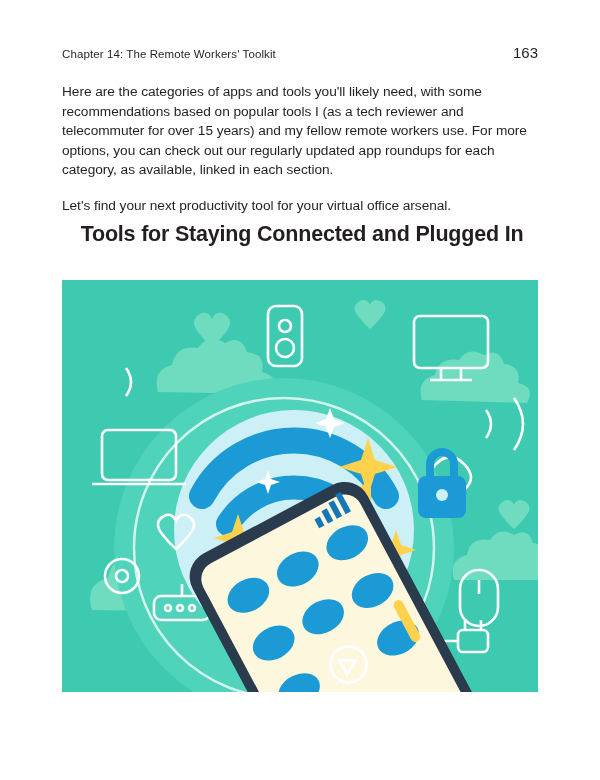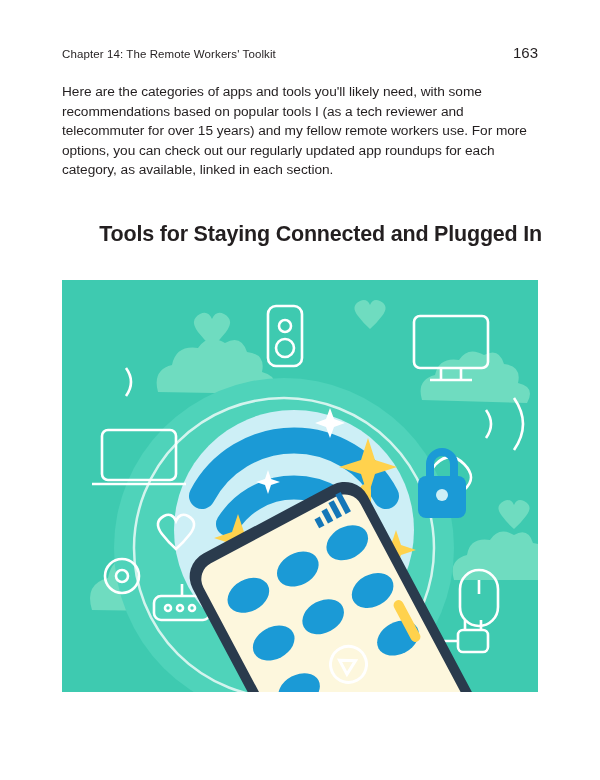--- a/index.html
+++ b/index.html
@@ -53,21 +53,21 @@
     line-height: 19.6px;
     color: #231f20;
     text-align: left;
     letter-spacing: -0.05px;
   }
   .section-heading {
     position: absolute;
     left: 62px;
     right: 58px;
     top: 222px;
-    text-align: right;
+    text-align: center;
     font-size: 21.5px;
     font-weight: bold;
     color: #231f20;
     letter-spacing: -0.2px;
   }
   .figure {
     position: absolute;
     left: 62px;
     top: 280px;
     width: 476px;
@@ -86,20 +86,21 @@
 
 <div class="page">
 
   <div class="running-head">
     <div class="chapter-label">Chapter 14: The Remote Workers' Toolkit</div>
     <div class="folio">163</div>
   </div>
 
   <div class="body-copy">
     <p>Here are the categories of apps and tools you'll likely need, with some recommendations based on popular tools I (as a tech reviewer and telecommuter for over 15 years) and my fellow remote workers use. For more options, you can check out our regularly updated app roundups for each category, as available, linked in each section.</p>
+    <p>Let's find your next productivity tool for your virtual office arsenal.</p>
   </div>
 
   <div class="section-heading">Tools for Staying Connected and Plugged In</div>
 
   <div class="figure">
     <svg viewBox="0 0 476 412" xmlns="http://www.w3.org/2000/svg">
       <defs>
         <clipPath id="frame">
             <rect x="0" y="0" width="476" height="412"></rect>
           </clipPath>

